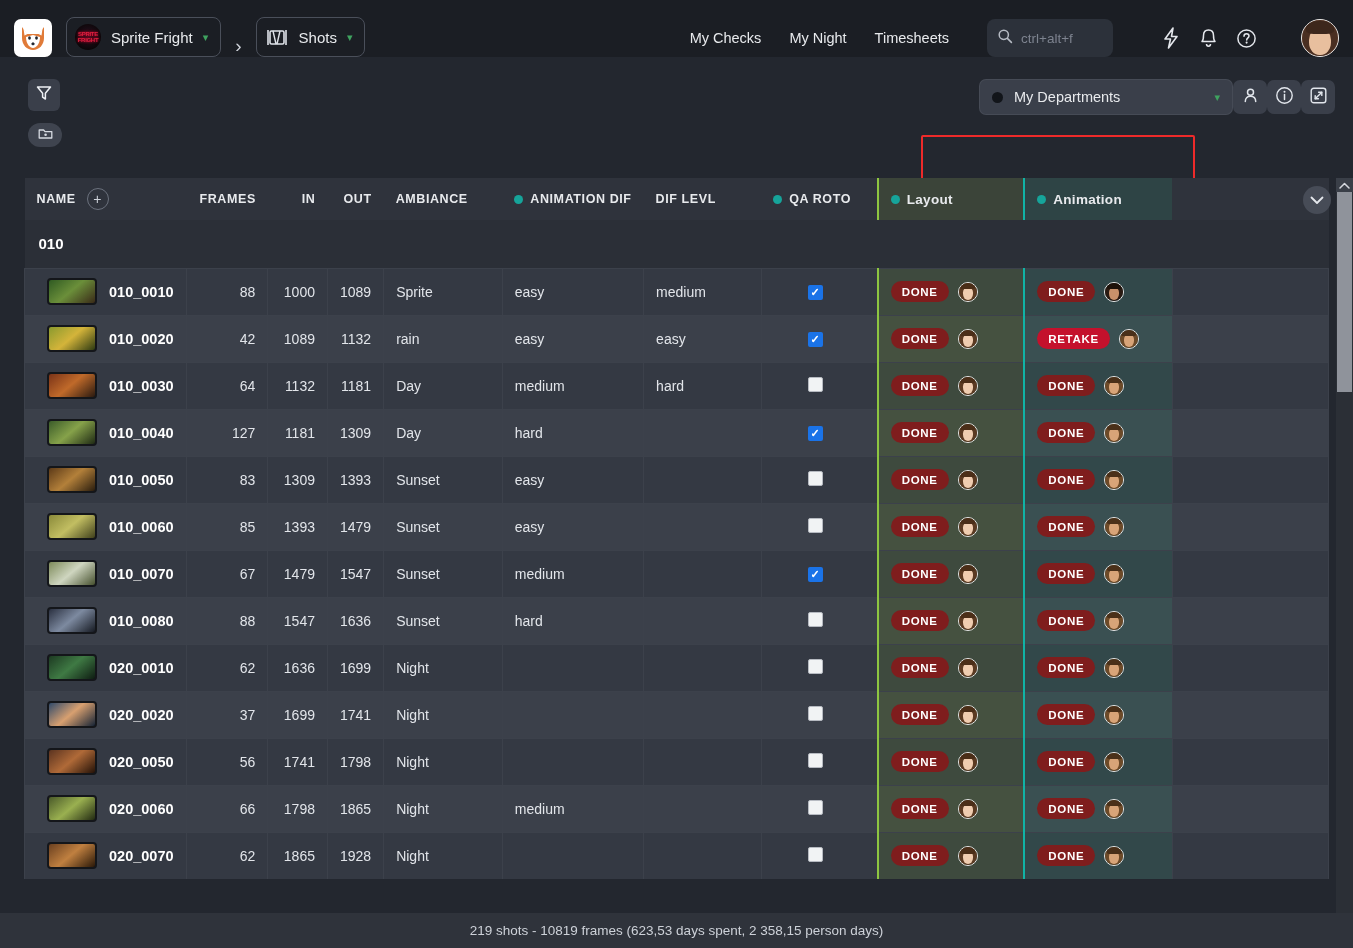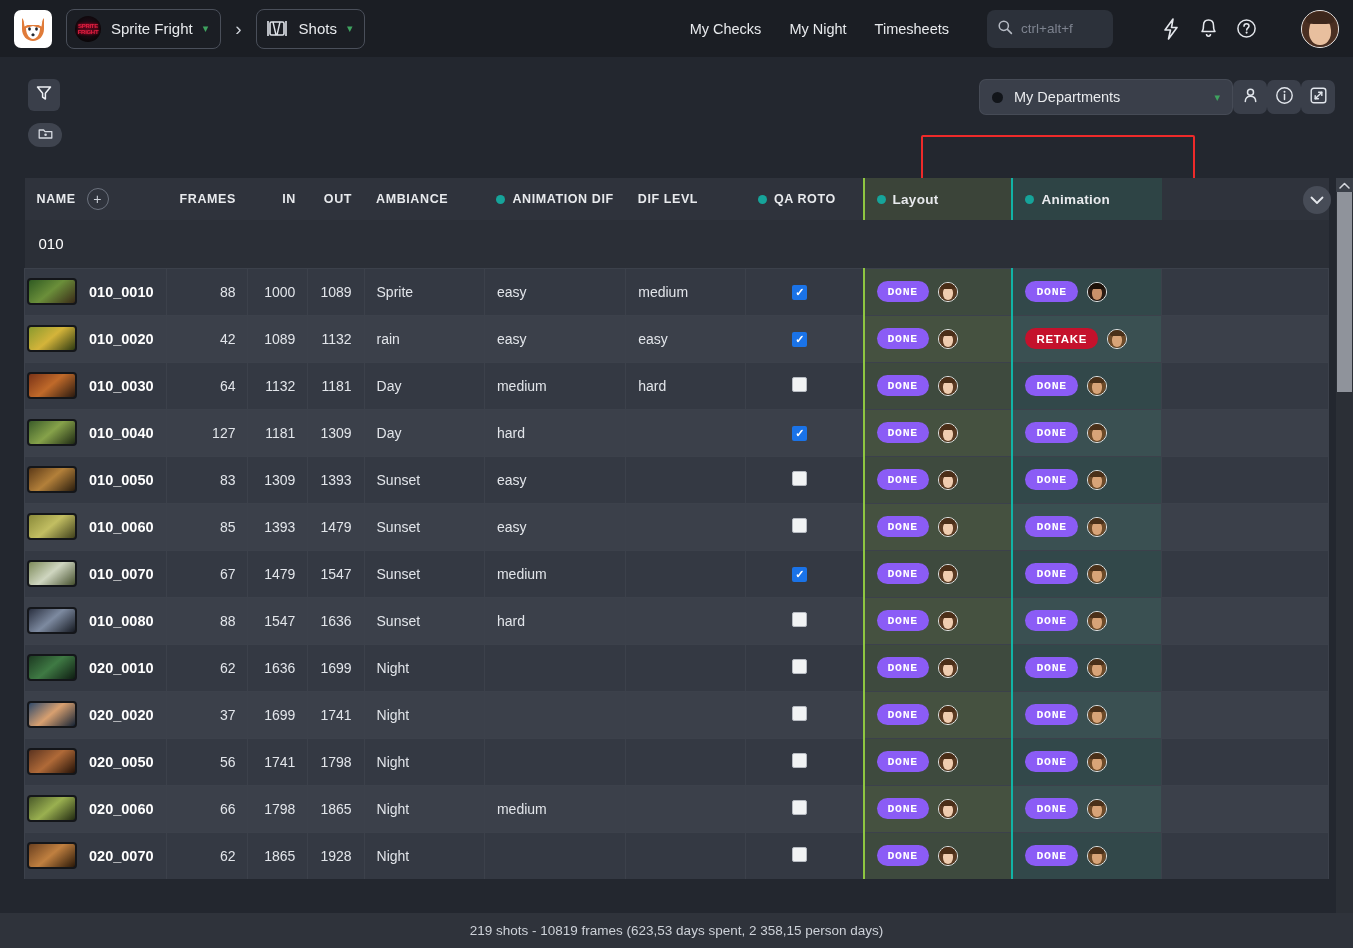--- a/index.html
+++ b/index.html
@@ -9,21 +9,21 @@
     font-family: "Liberation Sans", sans-serif;
     color: #e8eaed;
     overflow: hidden;
   }
 
   
   .topbar {
     height: 57px;
     background: #1b1e24;
     display: flex;
-    align-items: center;
+    align-items: flex-end;
     padding: 0 14px;
     position: relative;
   }
   .logo {
     width: 38px; height: 38px;
     border-radius: 7px;
     background: #ffffff;
     display: flex; align-items: center; justify-content: center;
     margin-right: 14px;
     flex: 0 0 auto;
@@ -217,42 +217,42 @@
   th.task-col {
     font-size: 13.5px; letter-spacing: .3px;
   }
   th.col-layout { background: #3b4439; border-left: 2px solid #8ec641; }
   th.col-anim   { background: #2e4445; border-left: 2px solid #11b3a6; }
 
   .seq-row td {
     background: #2b2f37;
     height: 48px;
     font-size: 15px;
-    font-weight: normal;
+    font-weight: bold;
     color: #ffffff;
     padding: 0 0 0 14px;
     border: none;
   }
 
   tbody tr.data-row td {
     height: 47px;
     font-size: 14px;
     color: #e2e5ea;
     padding: 0 12px;
     border-top: 1px solid #3c414b;
     border-right: 1px solid #3c414b;
     background: #343943;
     vertical-align: middle;
     white-space: nowrap;
     overflow: hidden;
   }
   tbody tr.data-row.alt td { background: #3b404a; }
   tbody tr.data-row td.num { text-align: right; }
   tbody tr.data-row td.c-name {
-    padding-left: 2px; border-left: 1px solid #3c414b;
+    padding-left: 22px; border-left: 1px solid #3c414b;
   }
   tbody tr.data-row td.c-layout {
     background: #3e4a3e; border-left: 2px solid #8ec641;
   }
   tbody tr.data-row.alt td.c-layout { background: #455140; }
   tbody tr.data-row td.c-anim {
     background: #32484a; border-left: 2px solid #11b3a6;
   }
   tbody tr.data-row.alt td.c-anim { background: #3a5052; }
 
@@ -281,21 +281,21 @@
     border-radius: 11px;
     height: 21px;
     padding: 0 11px;
     font-size: 11.5px;
     font-weight: bold;
     letter-spacing: .7px;
     color: #fff;
     display: inline-flex; align-items: center;
     cursor: pointer;
   }
-  .pill.done   { background: #8b5cf6; font-family: Liberation Mono, monospace; }
+  .pill.done   { background: #7f1d1d; }
   .pill.retake { background: #c4112c; }
   .mini-av {
     width: 20px; height: 20px; border-radius: 50%;
     border: 1.5px solid #e8e8e8;
     overflow: hidden; position: relative; flex: 0 0 auto;
     cursor: pointer;
   }
   .mini-av .mh { position: absolute; inset: 0; }
   .mini-av .mf {
     position: absolute; left: 22%; top: 26%; width: 56%; height: 70%;

